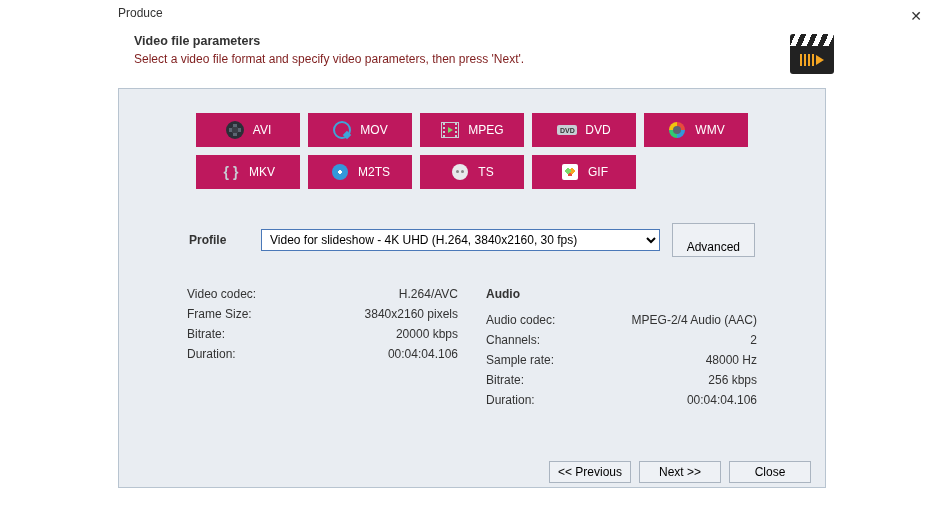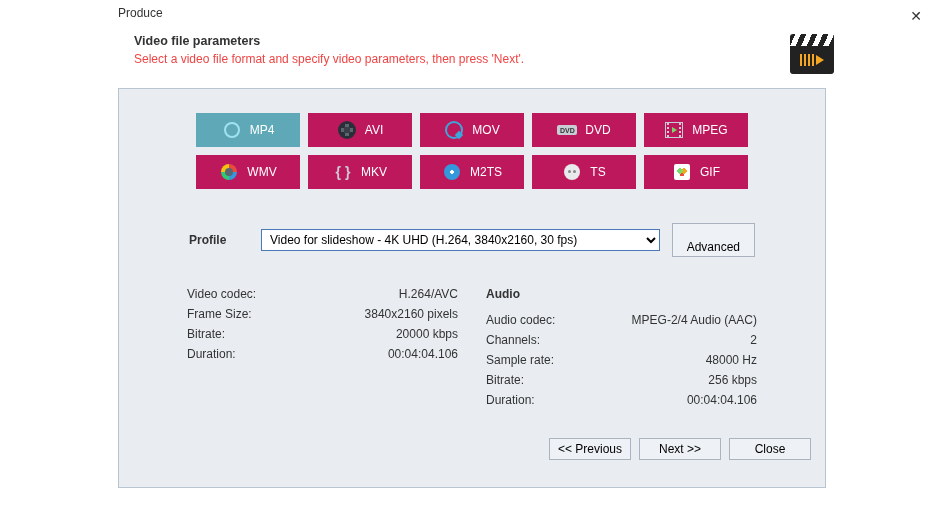--- a/index.html
+++ b/index.html
@@ -2,21 +2,21 @@
 <html><head>
   <meta charset="utf-8">
   <style>
     * { margin: 0; padding: 0; box-sizing: border-box; font-family: 'Segoe UI', Tahoma, sans-serif; }
     body { background: #fff; width: 944px; height: 531px; overflow: hidden; font-size: 12px; color: #333; }
     .titlebar { display: flex; justify-content: space-between; padding: 6px 16px 4px 118px; }
     .close-x { font-size: 14px; cursor: pointer; padding: 2px 6px; font-family: Arial; }
     .header-row { display: flex; align-items: flex-start; padding: 4px 110px 0 134px; gap: 22px; }
     .header-text { flex: 1; }
     .header-text h2 { font-size: 12.5px; font-weight: bold; margin-bottom: 4px; }
-    .header-text p { font-size: 12px; color: #ef4444; }
+    .header-text p { font-size: 12px; color: #7f1d1d; }
     .clapper-wrap { width: 44px; height: 40px; }
     .clap-top { width: 44px; height: 12px; background: repeating-linear-gradient(115deg,#222 0 5px,#fff 5px 10px); border-top-left-radius:3px; border-top-right-radius:3px; }
     .clap-body { width: 44px; height: 28px; background:#222; display:flex; align-items:center; justify-content:center; border-bottom-left-radius:3px; border-bottom-right-radius:3px; }
     .clap-arrow { display:flex; align-items:center; }
     .clap-stripes { display:flex; gap:2px; margin-right:2px; }
     .clap-stripes span{ width:2px; height:12px; background:#f5a623; }
     .clap-tri{ width:0;height:0;border-top:5px solid transparent;border-bottom:5px solid transparent;border-left:8px solid #f5a623; }
     .panel { margin: 14px 118px 0 118px; border: 1px solid #b8c4d0; background: #e9edf2; height: 400px; padding: 24px 68px 12px 68px; position: relative; display:flex; flex-direction:column; }
     .format-grid { display: grid; grid-template-columns: repeat(5, 104px); gap: 8px; justify-content: center; }
     .fmt-btn { height: 34px; background: #be185d; color: #fff; display: flex; align-items: center; justify-content: center; gap: 8px; cursor: pointer; font-size: 12px; border: none; }
@@ -25,21 +25,21 @@
     .profile-row { display: flex; align-items: center; margin-top: 34px; gap: 12px; padding: 0 2px; }
     .profile-label { font-weight: bold; font-size: 12px; width: 60px; }
     .profile-select { flex: 1; height: 22px; border: 1px solid #4a78b8; background:#fff; font-size:12px; padding: 0 4px; }
     .adv-btn { height: 22px; padding: 16px 14px; border: 1px solid #aab4c0; background: #eef1f5; font-size: 12px; cursor:pointer; }
     .cols { display: flex; gap: 28px; margin-top: 30px; }
     .col { flex: 1; }
     .col h3 { font-weight: bold; font-size: 12px; margin-bottom: 12px; }
     .kv { display: flex; justify-content: space-between; font-size: 12px; margin-bottom: 6px; color:#333;gap:8px; }
     .kv .k { }
     .kv .v { text-align: right; }
-    .footer { position: absolute; right: 14px; bottom: 27px; display: flex; gap: 8px; }
+    .footer { position: absolute; right: 14px; bottom: 4px; display: flex; gap: 8px; }
     .footer button { height: 22px; width: 82px; border: 1px solid #aab4c0; background: #eef1f5; font-size: 12px; cursor:pointer; }
     .ring { width:16px;height:16px;border:2px solid #9fe3f0;border-radius:50%; }
     .reel { width:18px;height:18px;border-radius:50%; background:radial-gradient(circle,#3a3f47 30%,#2a2f37 31%); position:relative; }
     .reel::before{content:"";position:absolute;inset:2px;border-radius:50%;background:
       radial-gradient(circle at 50% 18%,#5b6672 2px,transparent 2px),
       radial-gradient(circle at 82% 50%,#5b6672 2px,transparent 2px),
       radial-gradient(circle at 50% 82%,#5b6672 2px,transparent 2px),
       radial-gradient(circle at 18% 50%,#5b6672 2px,transparent 2px);}
     .qt { width:18px;height:18px;border-radius:50%;border:2px solid #3da5d9; position:relative; }
     .qt::after{content:"";position:absolute;width:6px;height:6px;background:#3da5d9;right:-1px;bottom:-1px;transform:rotate(45deg);}
@@ -83,51 +83,45 @@
           </div>
           <div class="clap-tri"></div>
         </div>
       </div>
   </div>
 </div>
 
 <div class="panel">
 
   <div class="format-grid" id="format-grid">
-      <button class="fmt-btn selected">
-        <span class="ic">
-          <span class="ring"></span>
-        </span>
-        <span>MP4</span>
-      </button>
       <button class="fmt-btn">
         <span class="ic">
           <span class="reel"></span>
         </span>
         <span>AVI</span>
       </button>
       <button class="fmt-btn">
         <span class="ic">
           <span class="qt"></span>
         </span>
         <span>MOV</span>
-      </button>
-      <button class="fmt-btn">
-        <span class="ic">
-          <span class="dvd">DVD</span>
-        </span>
-        <span>DVD</span>
       </button>
       <button class="fmt-btn">
         <span class="ic">
           <span class="film">
             <span class="film-tri"></span>
           </span>
         </span>
         <span>MPEG</span>
+      </button>
+      <button class="fmt-btn">
+        <span class="ic">
+          <span class="dvd">DVD</span>
+        </span>
+        <span>DVD</span>
       </button>
       <button class="fmt-btn">
         <span class="ic">
           <span class="wmv-ic"></span>
         </span>
         <span>WMV</span>
       </button>
       <button class="fmt-btn">
         <span class="ic">
           <span class="mkv-ic">{ }</span>

